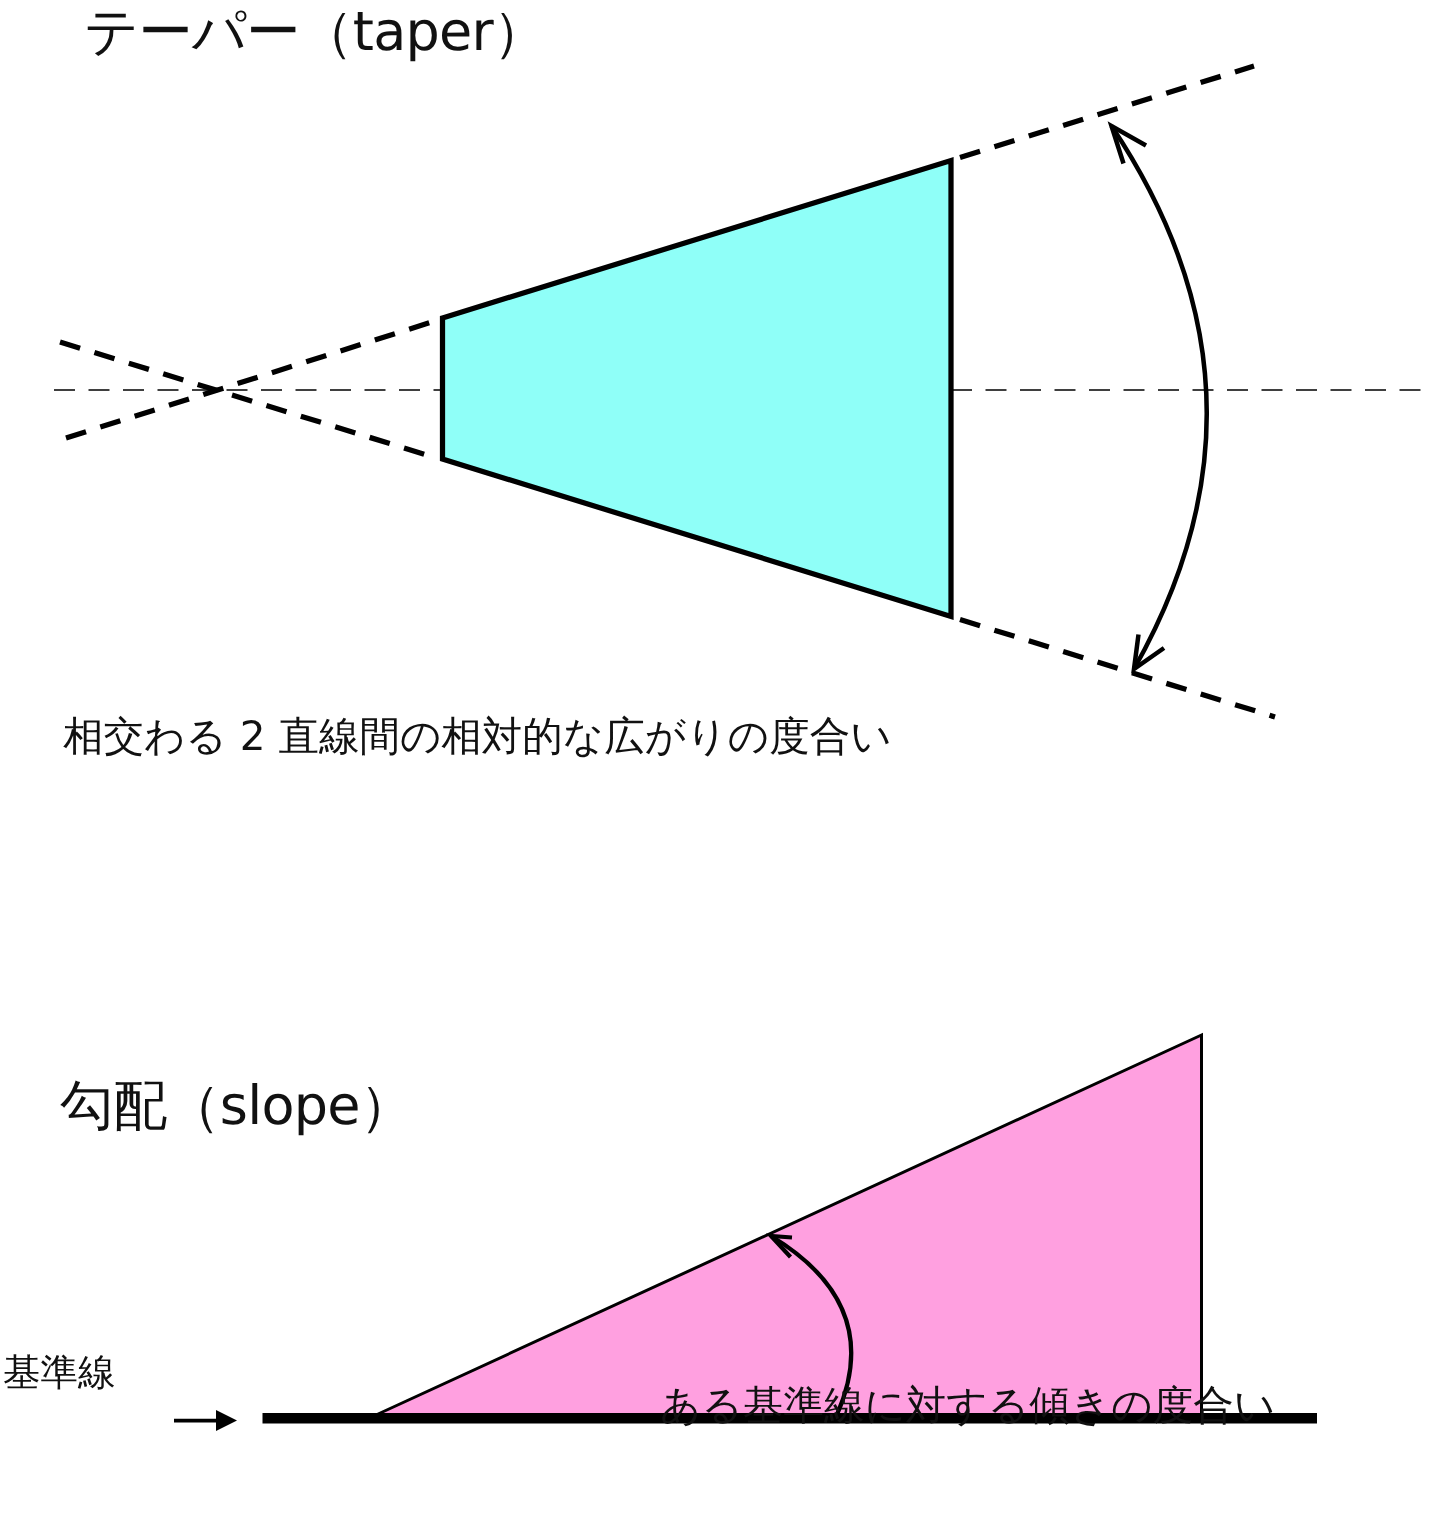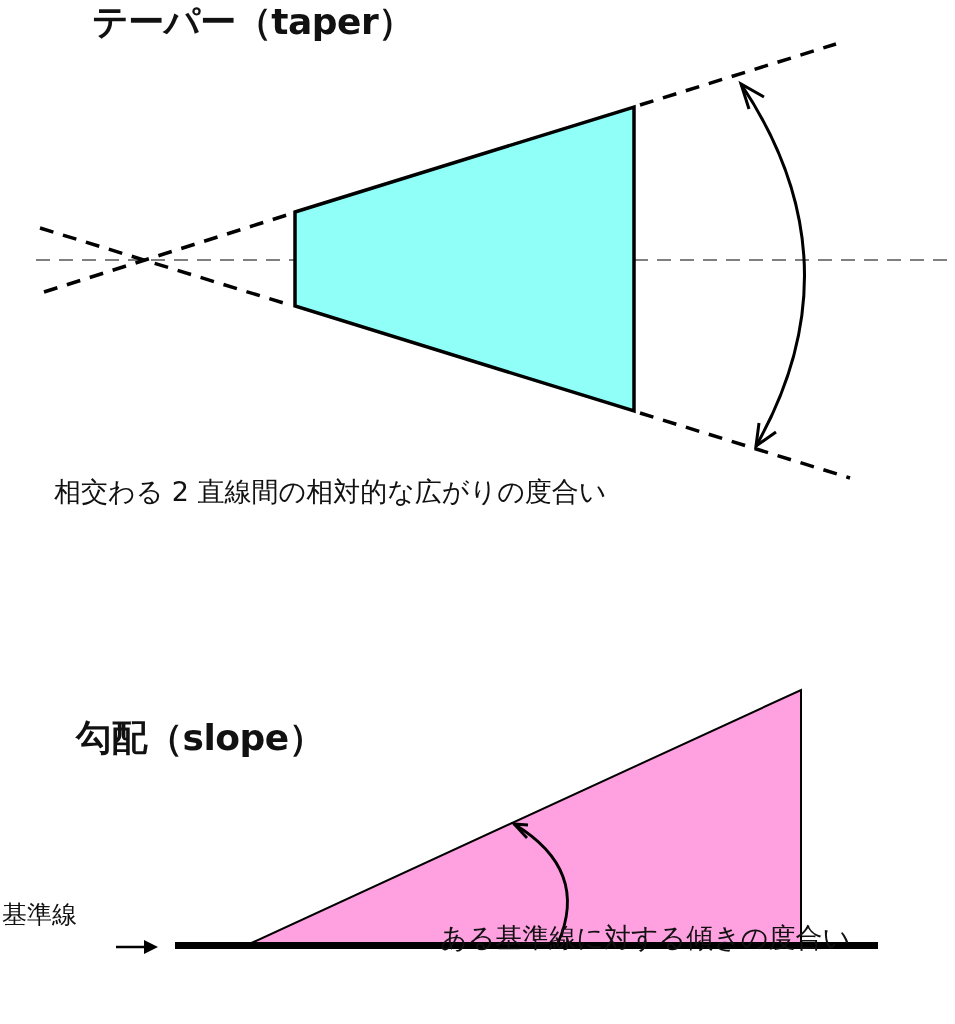--- a/index.html
+++ b/index.html
@@ -1,18 +1,18 @@
 <!DOCTYPE html>
 <html><head>
   <meta charset="utf-8">
   <style>
     html, body { margin: 0; padding: 0; background: #ffffff; }
     body { width: 955px; height: 1024px; position: relative; overflow: hidden;
            font-family: "DejaVu Sans", "Liberation Sans", sans-serif; color: #111; }
-    .title { position: absolute; font-weight: bold; font-size: 36px; line-height: 1; white-space: nowrap; letter-spacing: -0.5px; margin-left: 36px; }
+    .title { position: absolute; font-weight: normal; font-size: 36px; line-height: 1; white-space: nowrap; letter-spacing: -0.5px; }
     .caption { position: absolute; font-size: 27px; line-height: 1; white-space: nowrap; }
     .label { position: absolute; font-size: 25px; line-height: 1; white-space: nowrap; }
     svg.canvas { position: absolute; left: 0; top: 0; }
   </style>
 </head>
 <body>
 
 <svg class="canvas" width="955" height="1024" viewBox="0 0 955 1024">
 
   <g>
@@ -40,17 +40,17 @@
 
     <path d="M 558 943 Q 590 870 514 824" fill="none" stroke="#000" stroke-width="2.8"></path>
     <polyline points="528,825 514,824 527,838" fill="none" stroke="#000" stroke-width="2.8"></polyline>
 
     <line x1="116" y1="947" x2="150" y2="947" stroke="#000" stroke-width="2.5"></line>
     <polygon points="158,947 144,940 144,954" fill="#000"></polygon>
   </g>
 </svg>
 
 <div class="title" style="left:56px; top:4px;">テーパー（taper）</div>
-<div class="caption" style="left:54px; top:478px;">相交わる 2 直線間の相対的な広がりの度合い</div>
+<div class="caption" style="left:42px; top:478px;">相交わる 2 直線間の相対的な広がりの度合い</div>
 
 <div class="title" style="left:40px; top:720px;">勾配（slope）</div>
 <div class="label" style="left:2px; top:902px;">基準線</div>
 <div class="caption" style="left:440px; top:924px;">ある基準線に対する傾きの度合い</div>
 
 </body></html>

